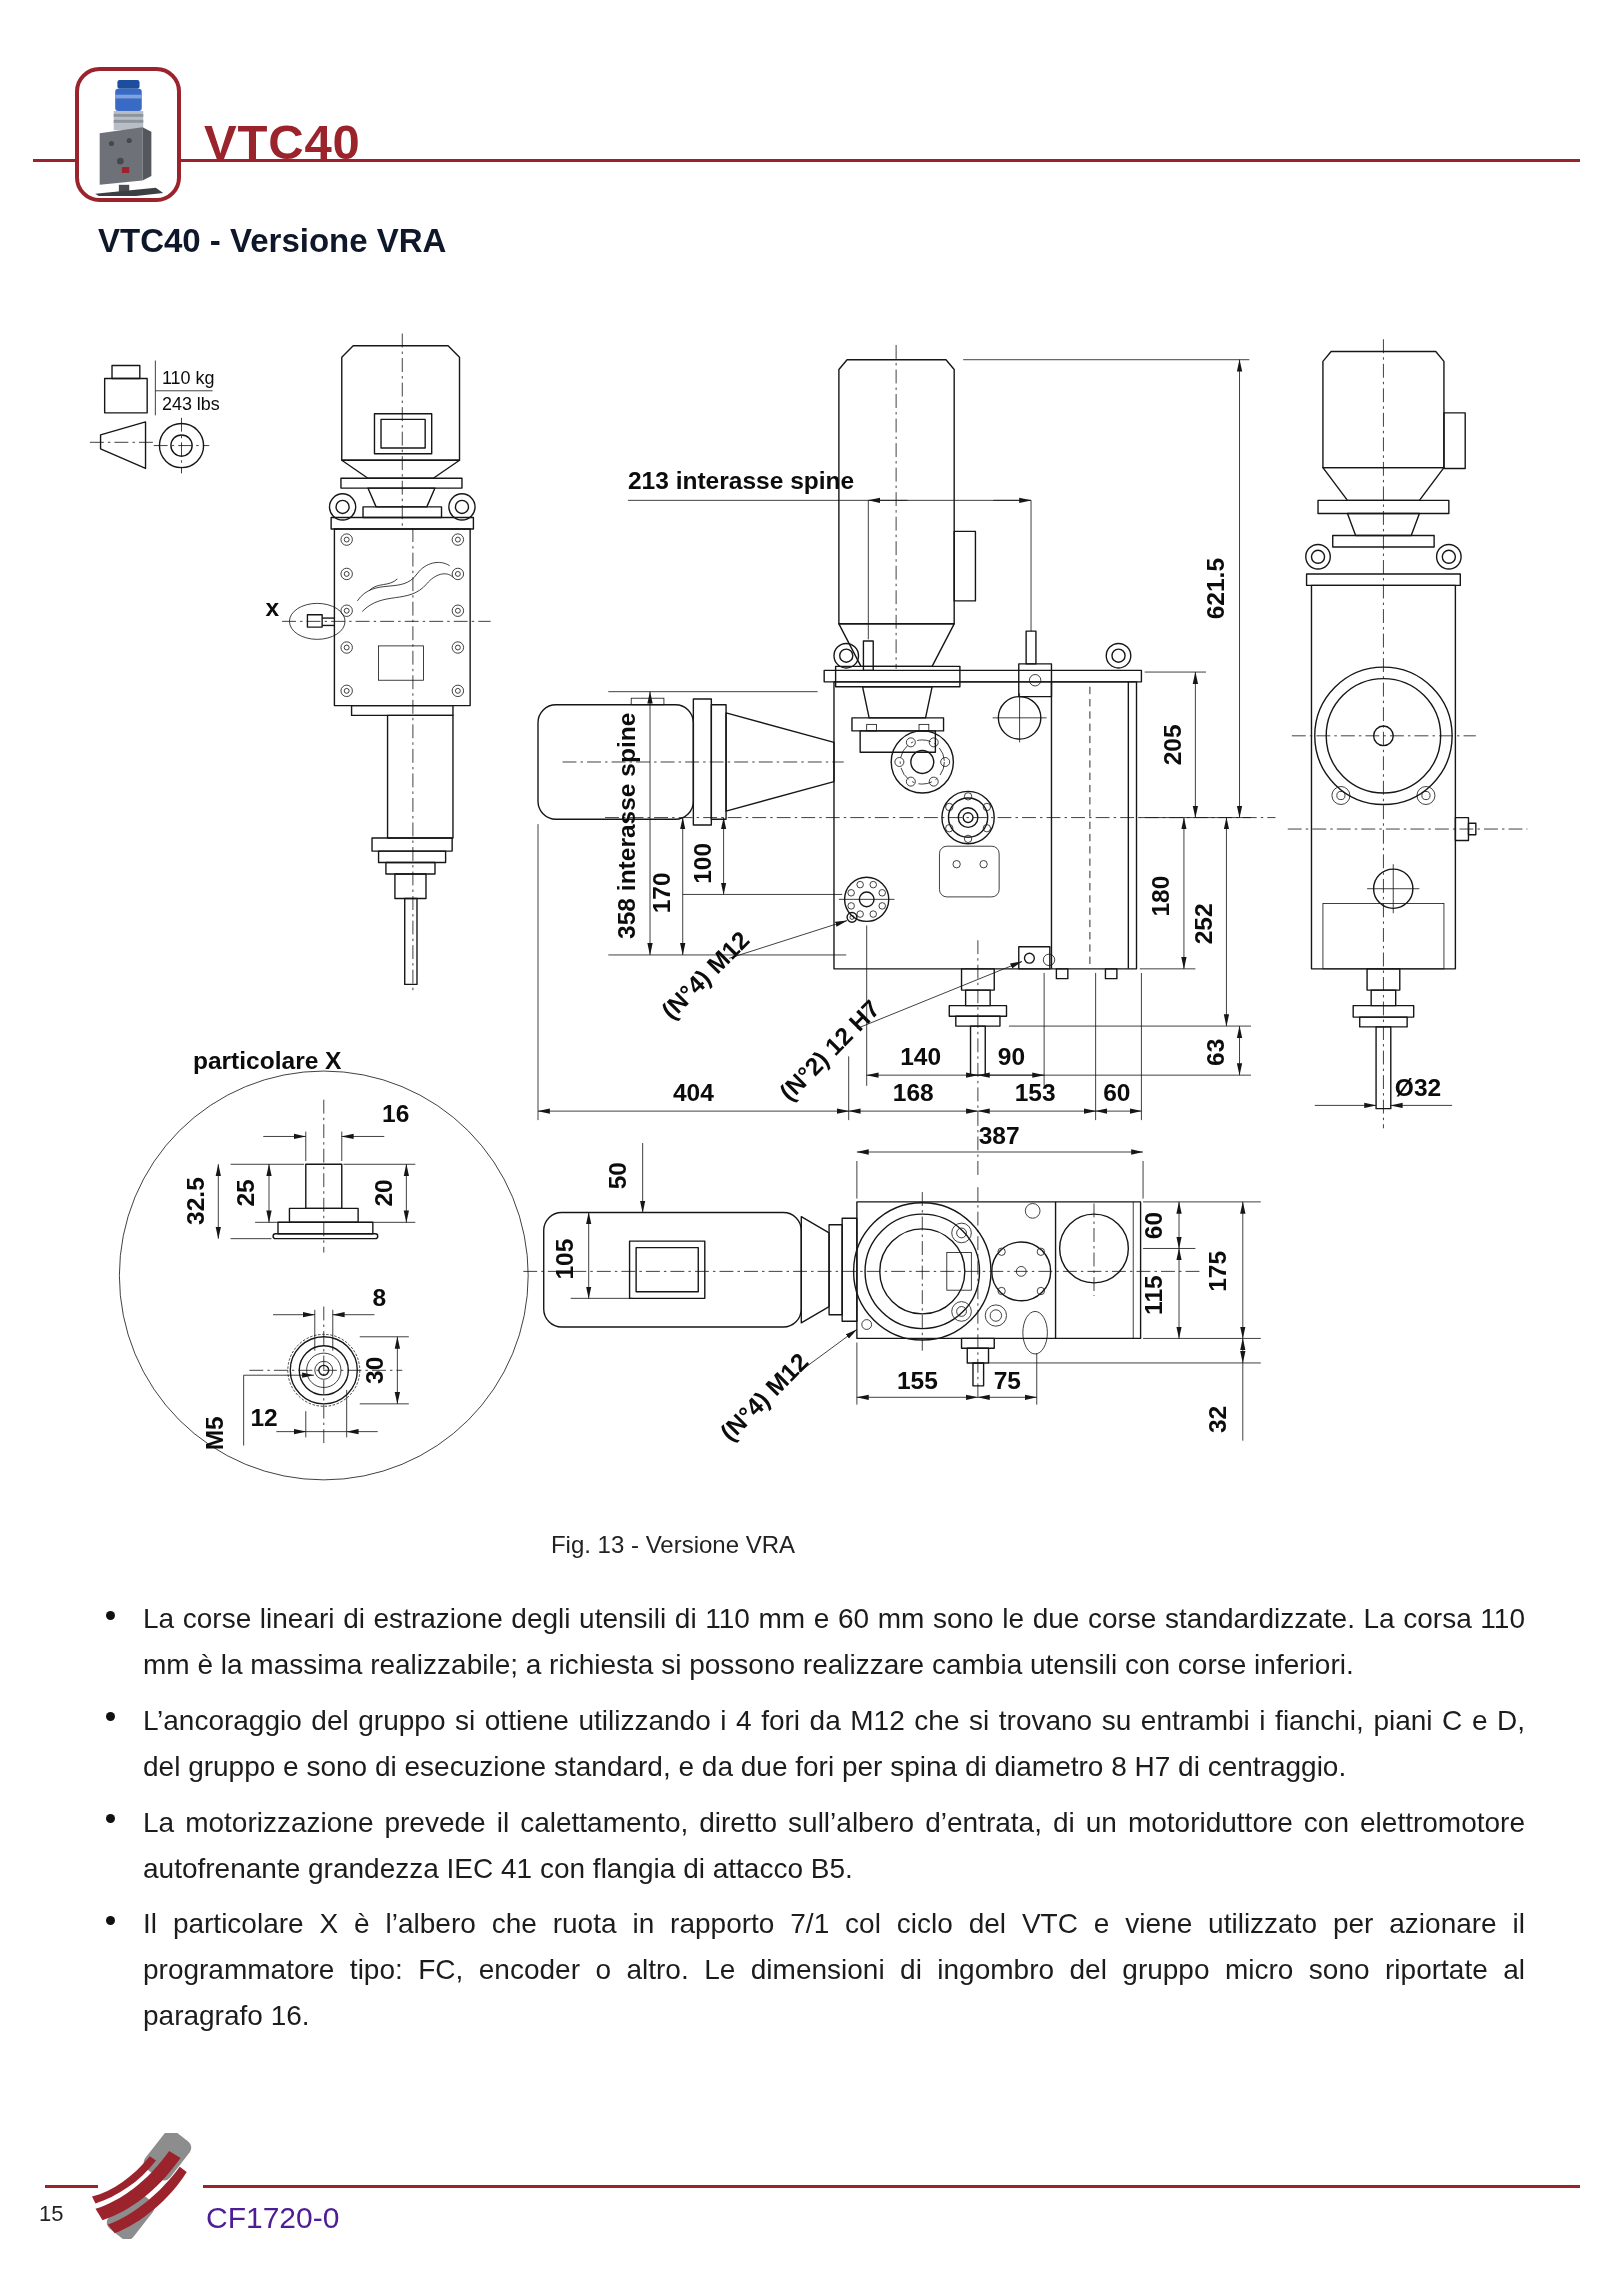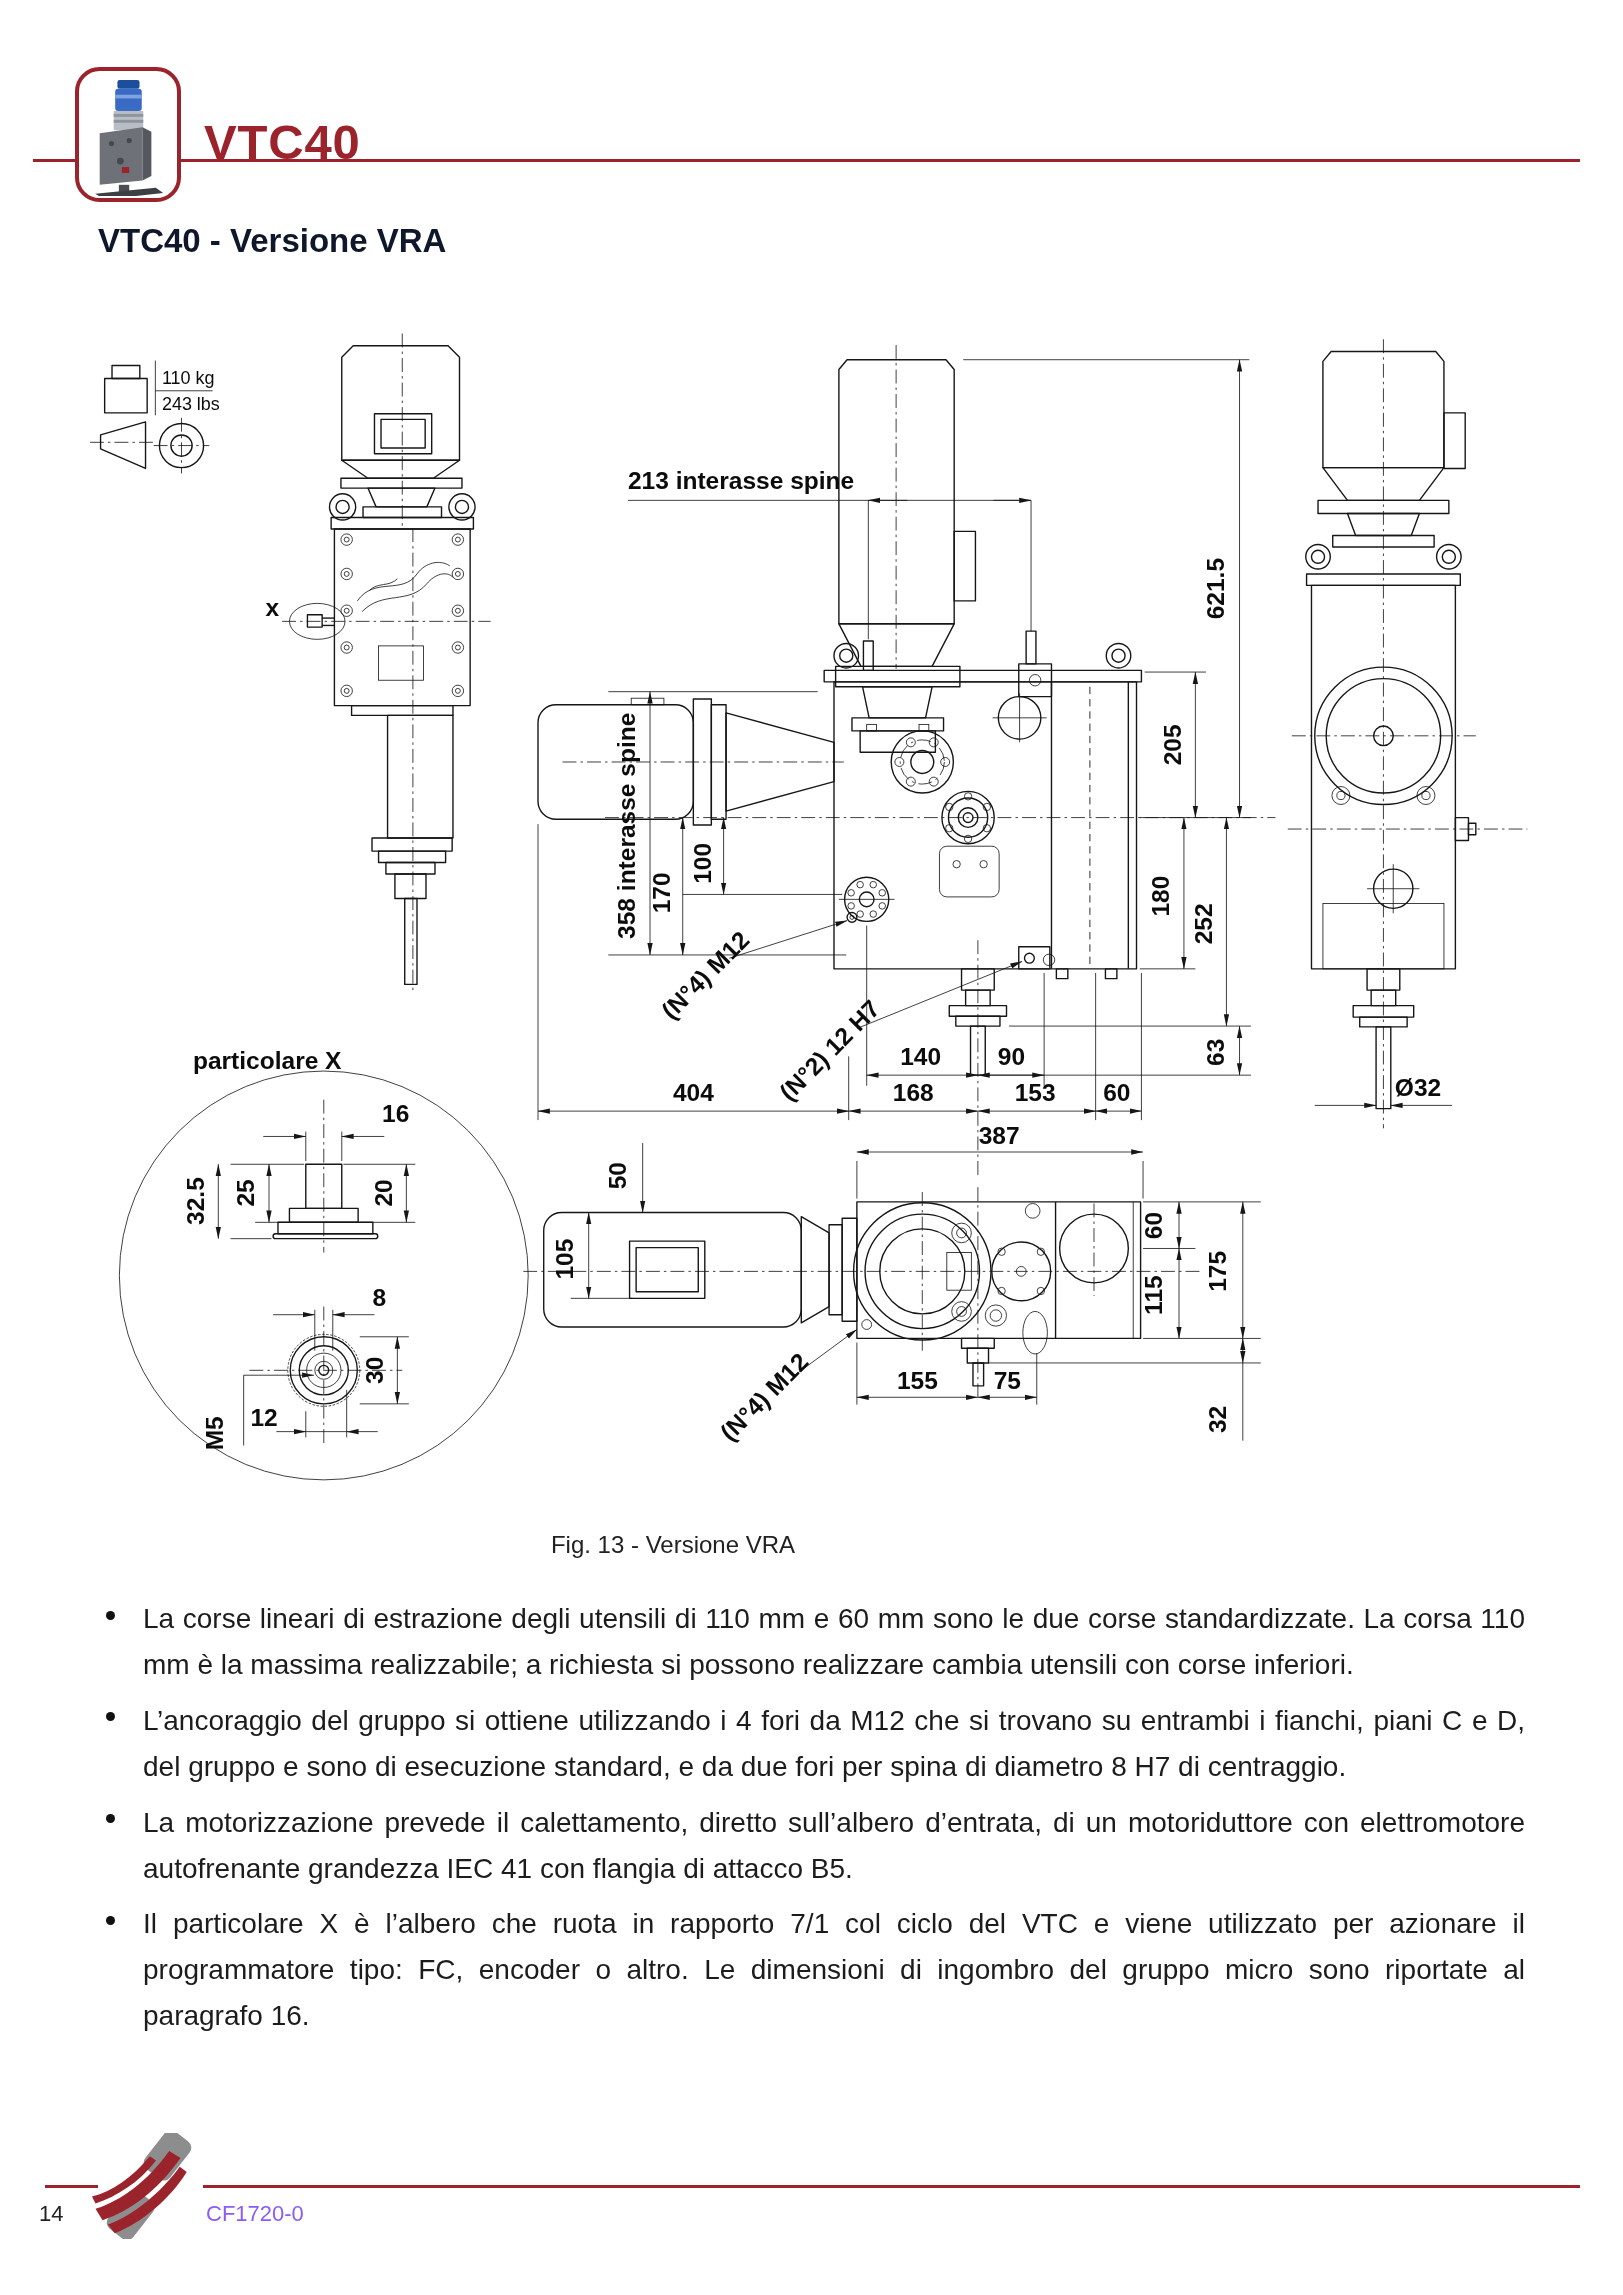--- a/index.html
+++ b/index.html
@@ -25,21 +25,21 @@
   #bullets{left:96px;top:1596px;width:1429px;margin:0;padding:0;}
   #bullets li{list-style:none;position:relative;padding-left:47px;margin:0 0 9.8px 0;
               font-size:28px;line-height:46px;text-align:justify;color:#1c1c1c;}
   #bullets li::before{content:"";position:absolute;left:9.8px;top:14.7px;width:9px;height:9px;border-radius:50%;background:#111;}
   
   .rule-bot{top:2185px;height:3.3px;background:#9b232b;}
   #rule-bot-l{left:45px;width:53px;}
   #rule-bot-r{left:203px;width:1377px;}
   #footer-logo{left:92px;top:2133px;width:114px;height:106px;}
   #page-num{left:39px;top:2201px;font-size:22px;color:#222;}
-  #doc-code{left:206px;top:2201px;font-size:22px;color:#8b5cf6;}
+  #doc-code{left:206px;top:2201px;font-size:30px;color:#4c1d95;}
 </style>
 </head>
 <body>
 
 <div id="page">
 
   <div class="abs" id="rule-top"></div>
   <div class="abs" id="badge">
     <svg width="96" height="125" viewBox="0 0 130 165">
       <rect x="52" y="10" width="30" height="12" rx="3" fill="#1d4e9e"></rect>
@@ -485,17 +485,17 @@
     <g fill="#8d8d8d">
       <rect x="68" y="-2" width="36" height="54" rx="9" transform="rotate(38 86 25)"></rect>
       <rect x="26" y="66" width="36" height="54" rx="9" transform="rotate(38 44 93)"></rect>
     </g>
     <g fill="#9b232b">
       <path d="M4,86 C34,76 62,56 88,20 L101,28 C74,66 44,88 12,99 Z"></path>
       <path d="M18,104 C48,93 78,68 100,38 L108,44 C88,76 56,102 26,114 Z"></path>
       <path d="M0,72 C24,66 46,50 66,26 L73,31 C54,56 28,72 4,80 Z"></path>
     </g>
   </svg>
-  <div class="abs" id="page-num">14</div>
+  <div class="abs" id="page-num">15</div>
   <div class="abs" id="doc-code">CF1720-0</div>
 
 </div>
 
 
 </body></html>

